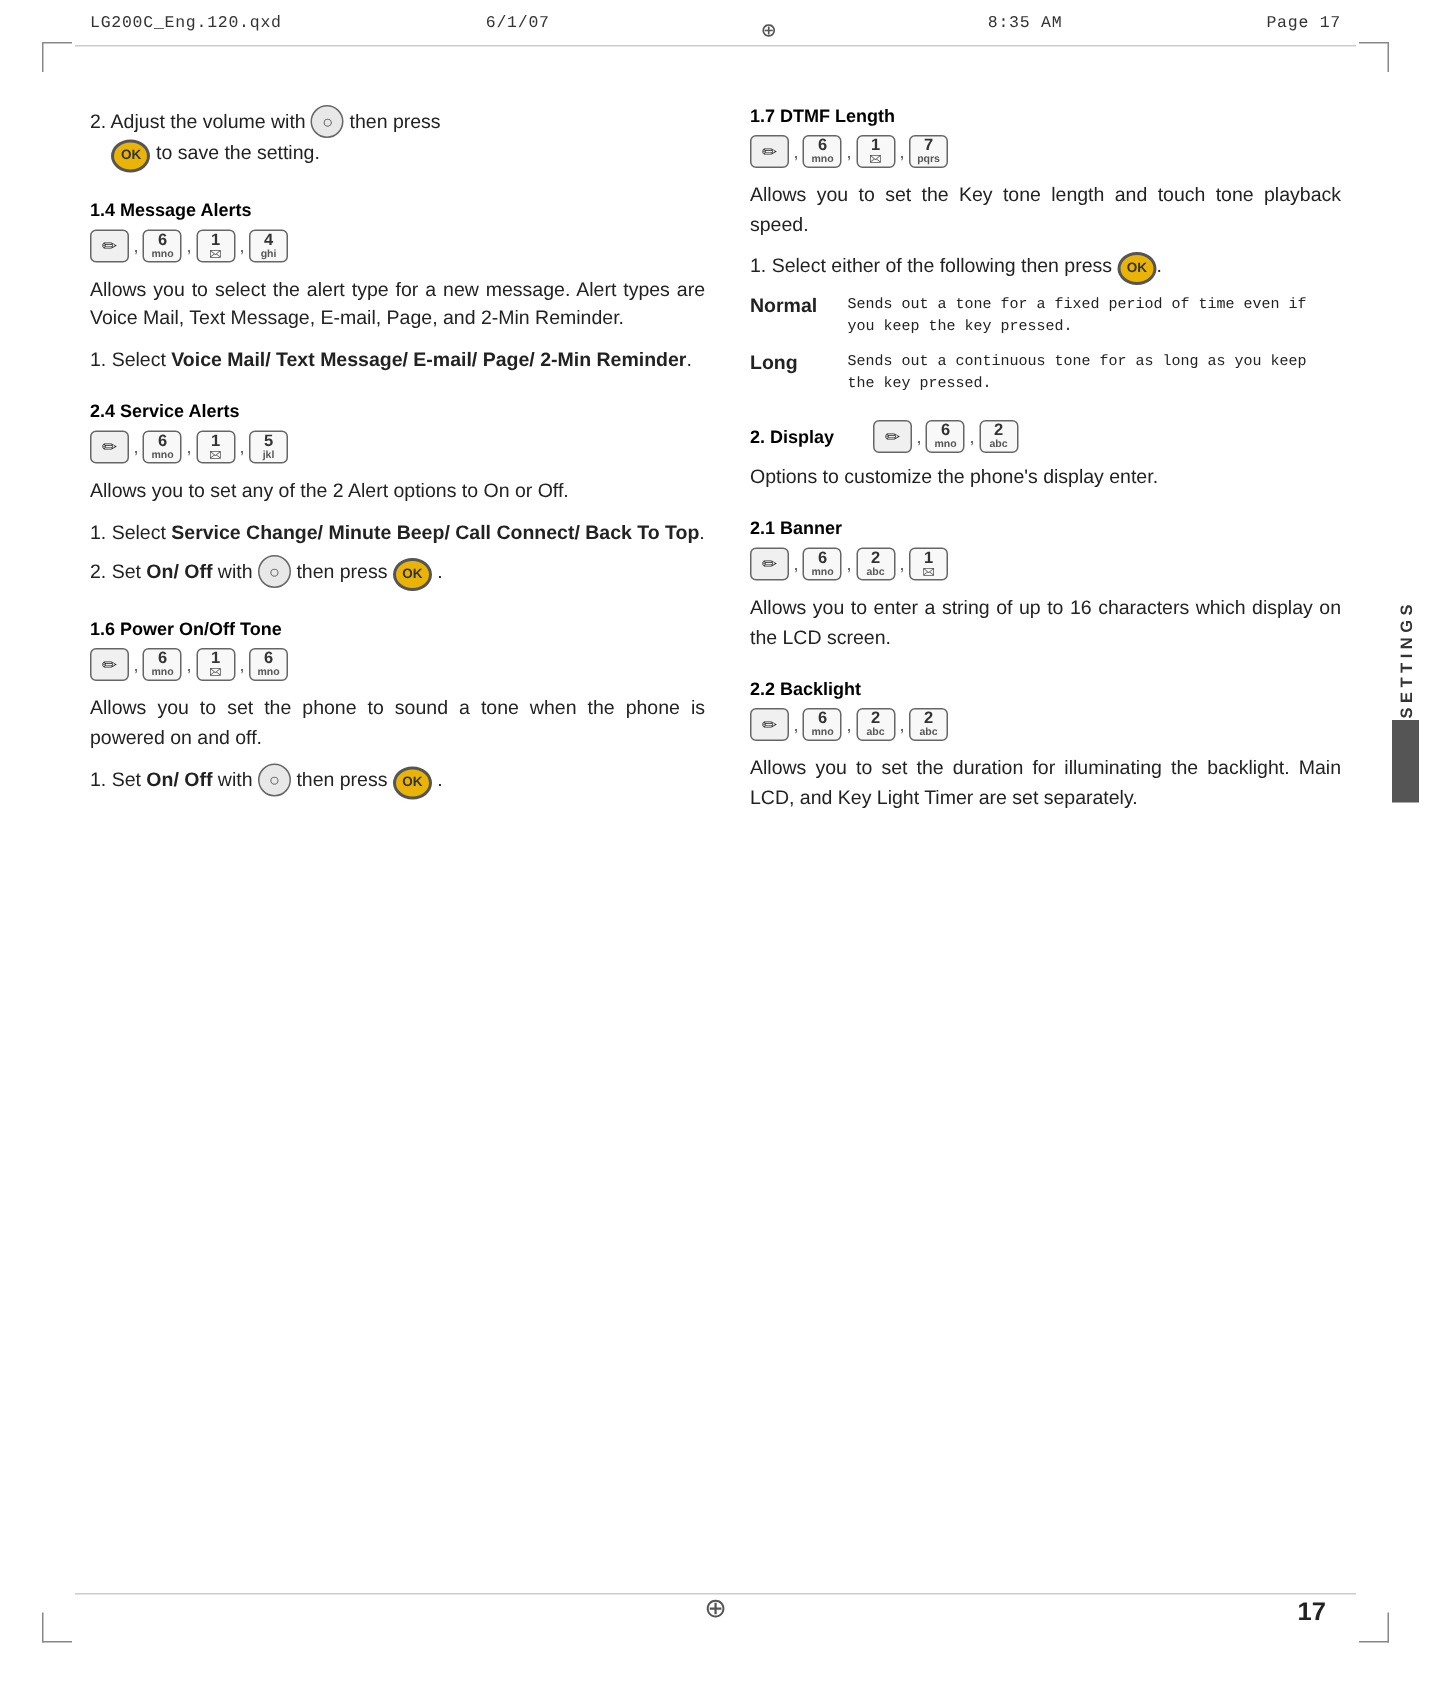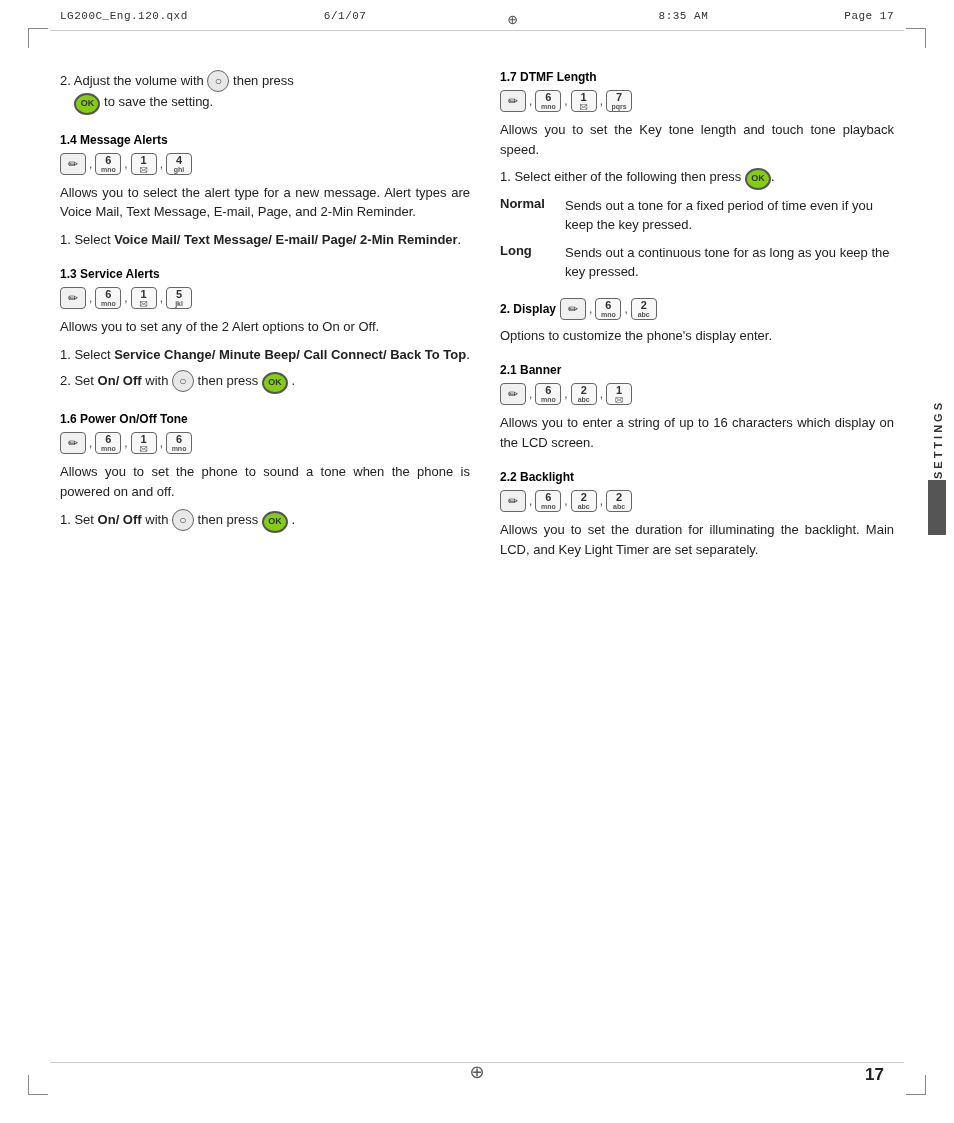--- a/index.html
+++ b/index.html
@@ -131,21 +131,21 @@
       height: 22px;
       padding: 0 3px;
       position: relative;
     }
     .key-icon.ok-key {
       border-radius: 50%;
       width: 22px;
       height: 22px;
       font-size: 9px;
       font-weight: bold;
-      background: #84cc16;
+      background: #eab308;
       border: 2px solid #555;
     }
     .key-sep {
       color: #555;
       font-size: 12px;
     }
     
     .nav-key {
       display: inline-flex;
       align-items: center;
@@ -187,23 +187,24 @@
       margin-bottom: 8px;
       align-items: flex-start;
     }
     .def-term {
       font-weight: bold;
       font-size: 13px;
       width: 65px;
       flex-shrink: 0;
     }
     .def-desc {
-      font-size: 13px;
+      font-size: 10px;
       line-height: 1.5;
       flex: 1;
+      font-family: Liberation Mono, monospace;
     }
 
     
     .sidebar-settings {
       position: absolute;
       right: 10px;
       top: 400px;
       bottom: 400px;
       display: flex;
       flex-direction: column;
@@ -333,21 +334,21 @@
       <span class="key-icon">
           <span class="key-inner">
             <span class="key-number">4</span>
             <span class="key-letter">ghi</span>
           </span>
         </span>
     </div>
     <p class="body-text">Allows you to select the alert type for a new message. Alert types are Voice Mail, Text Message, E-mail, Page, and 2-Min Reminder.</p>
     <p class="step-text">1. Select <b>Voice Mail/ Text Message/ E-mail/ Page/ 2-Min Reminder</b>.</p>
 
-    <div class="section-title">1.3 Service Alerts</div>
+    <div class="section-title">2.4 Service Alerts</div>
     <div class="key-row">
       <span class="pencil-key">✏</span>
       <span class="key-sep">,</span>
       <span class="key-icon">
           <span class="key-inner">
             <span class="key-number">6</span>
             <span class="key-letter">mno</span>
           </span>
         </span>
       <span class="key-sep">,</span>
@@ -444,21 +445,21 @@
       <div class="def-row">
         <span class="def-term">Normal</span>
         <span class="def-desc">Sends out a tone for a fixed period of time even if you keep the key pressed.</span>
       </div>
       <div class="def-row">
         <span class="def-term">Long</span>
         <span class="def-desc">Sends out a continuous tone for as long as you keep the key pressed.</span>
       </div>
     </div>
 
-    <div style="display:flex; align-items:center; gap:4px; margin-top:16px; margin-bottom:6px;">
+    <div style="display:flex; align-items:center; gap:26px; margin-top:16px; margin-bottom:6px;">
       <span class="section-title" style="margin:0;">2. Display</span>
       <div class="key-row" style="margin:0;">
         <span class="pencil-key">✏</span>
         <span class="key-sep">,</span>
         <span class="key-icon">
             <span class="key-inner">
               <span class="key-number">6</span>
               <span class="key-letter">mno</span>
             </span>
           </span>

